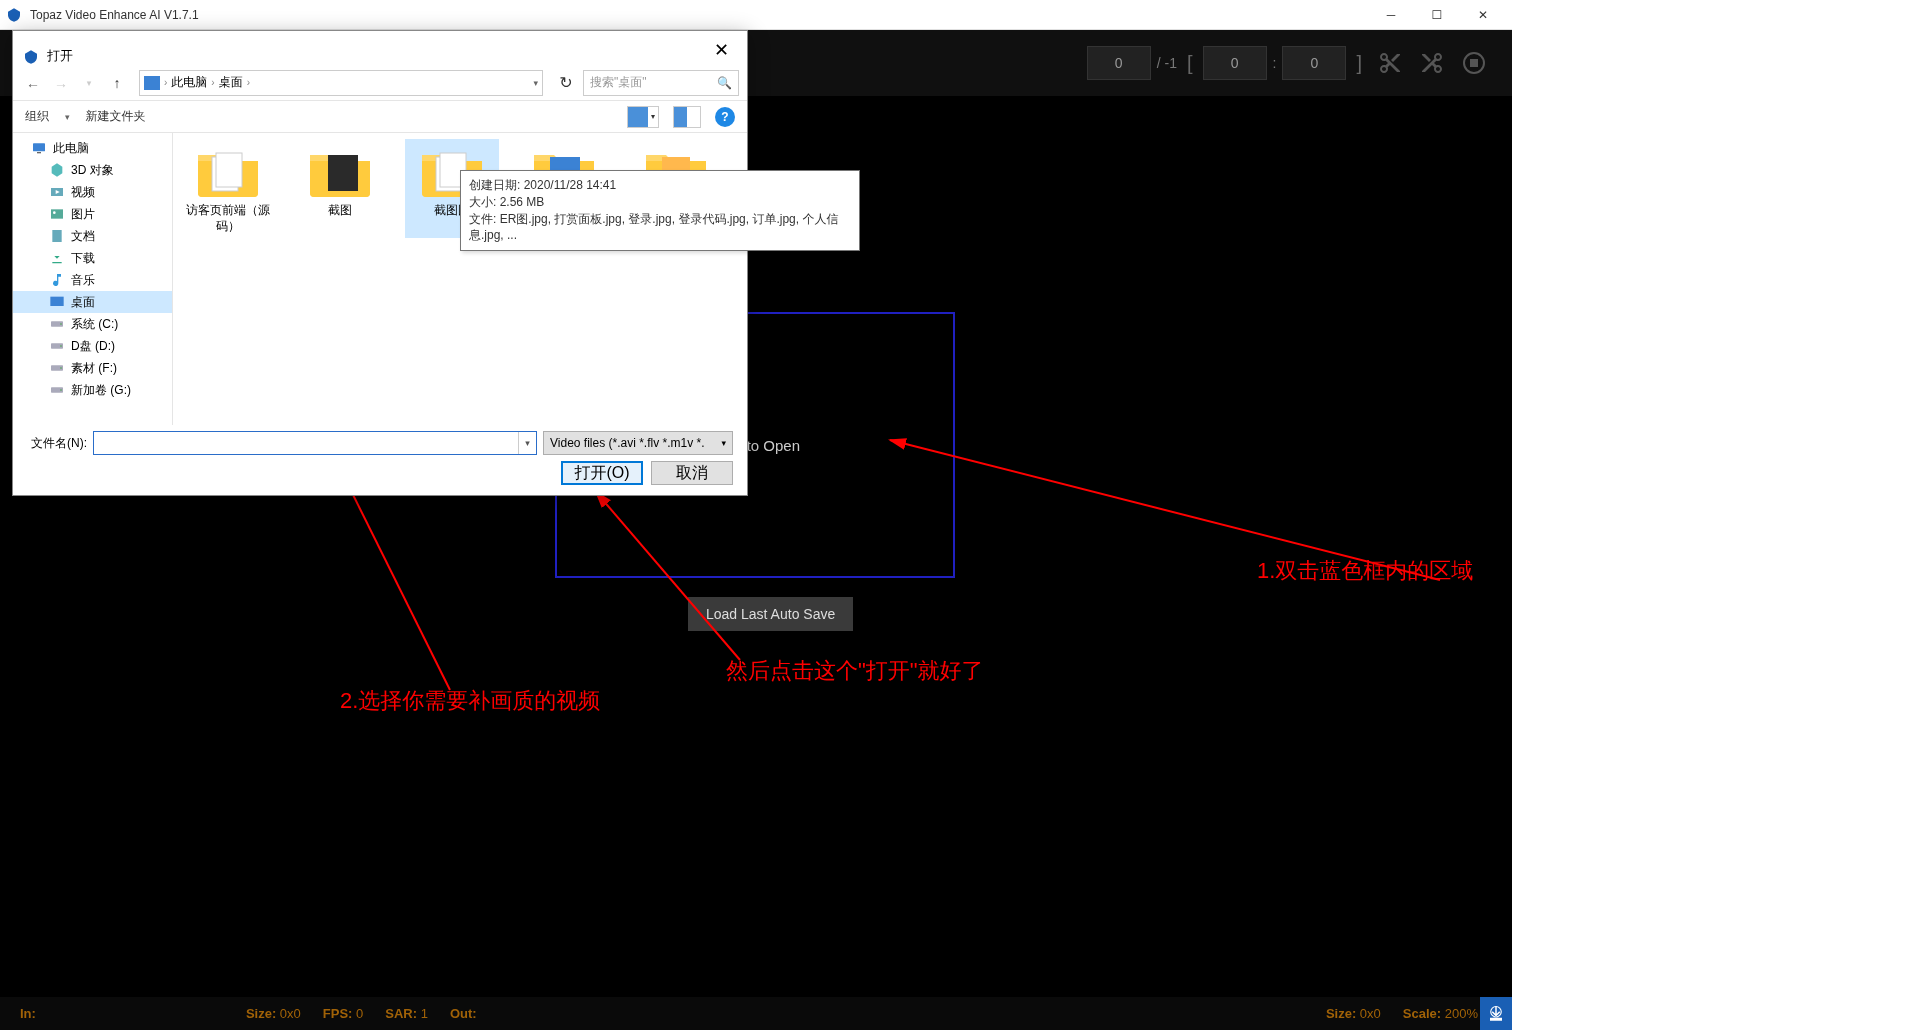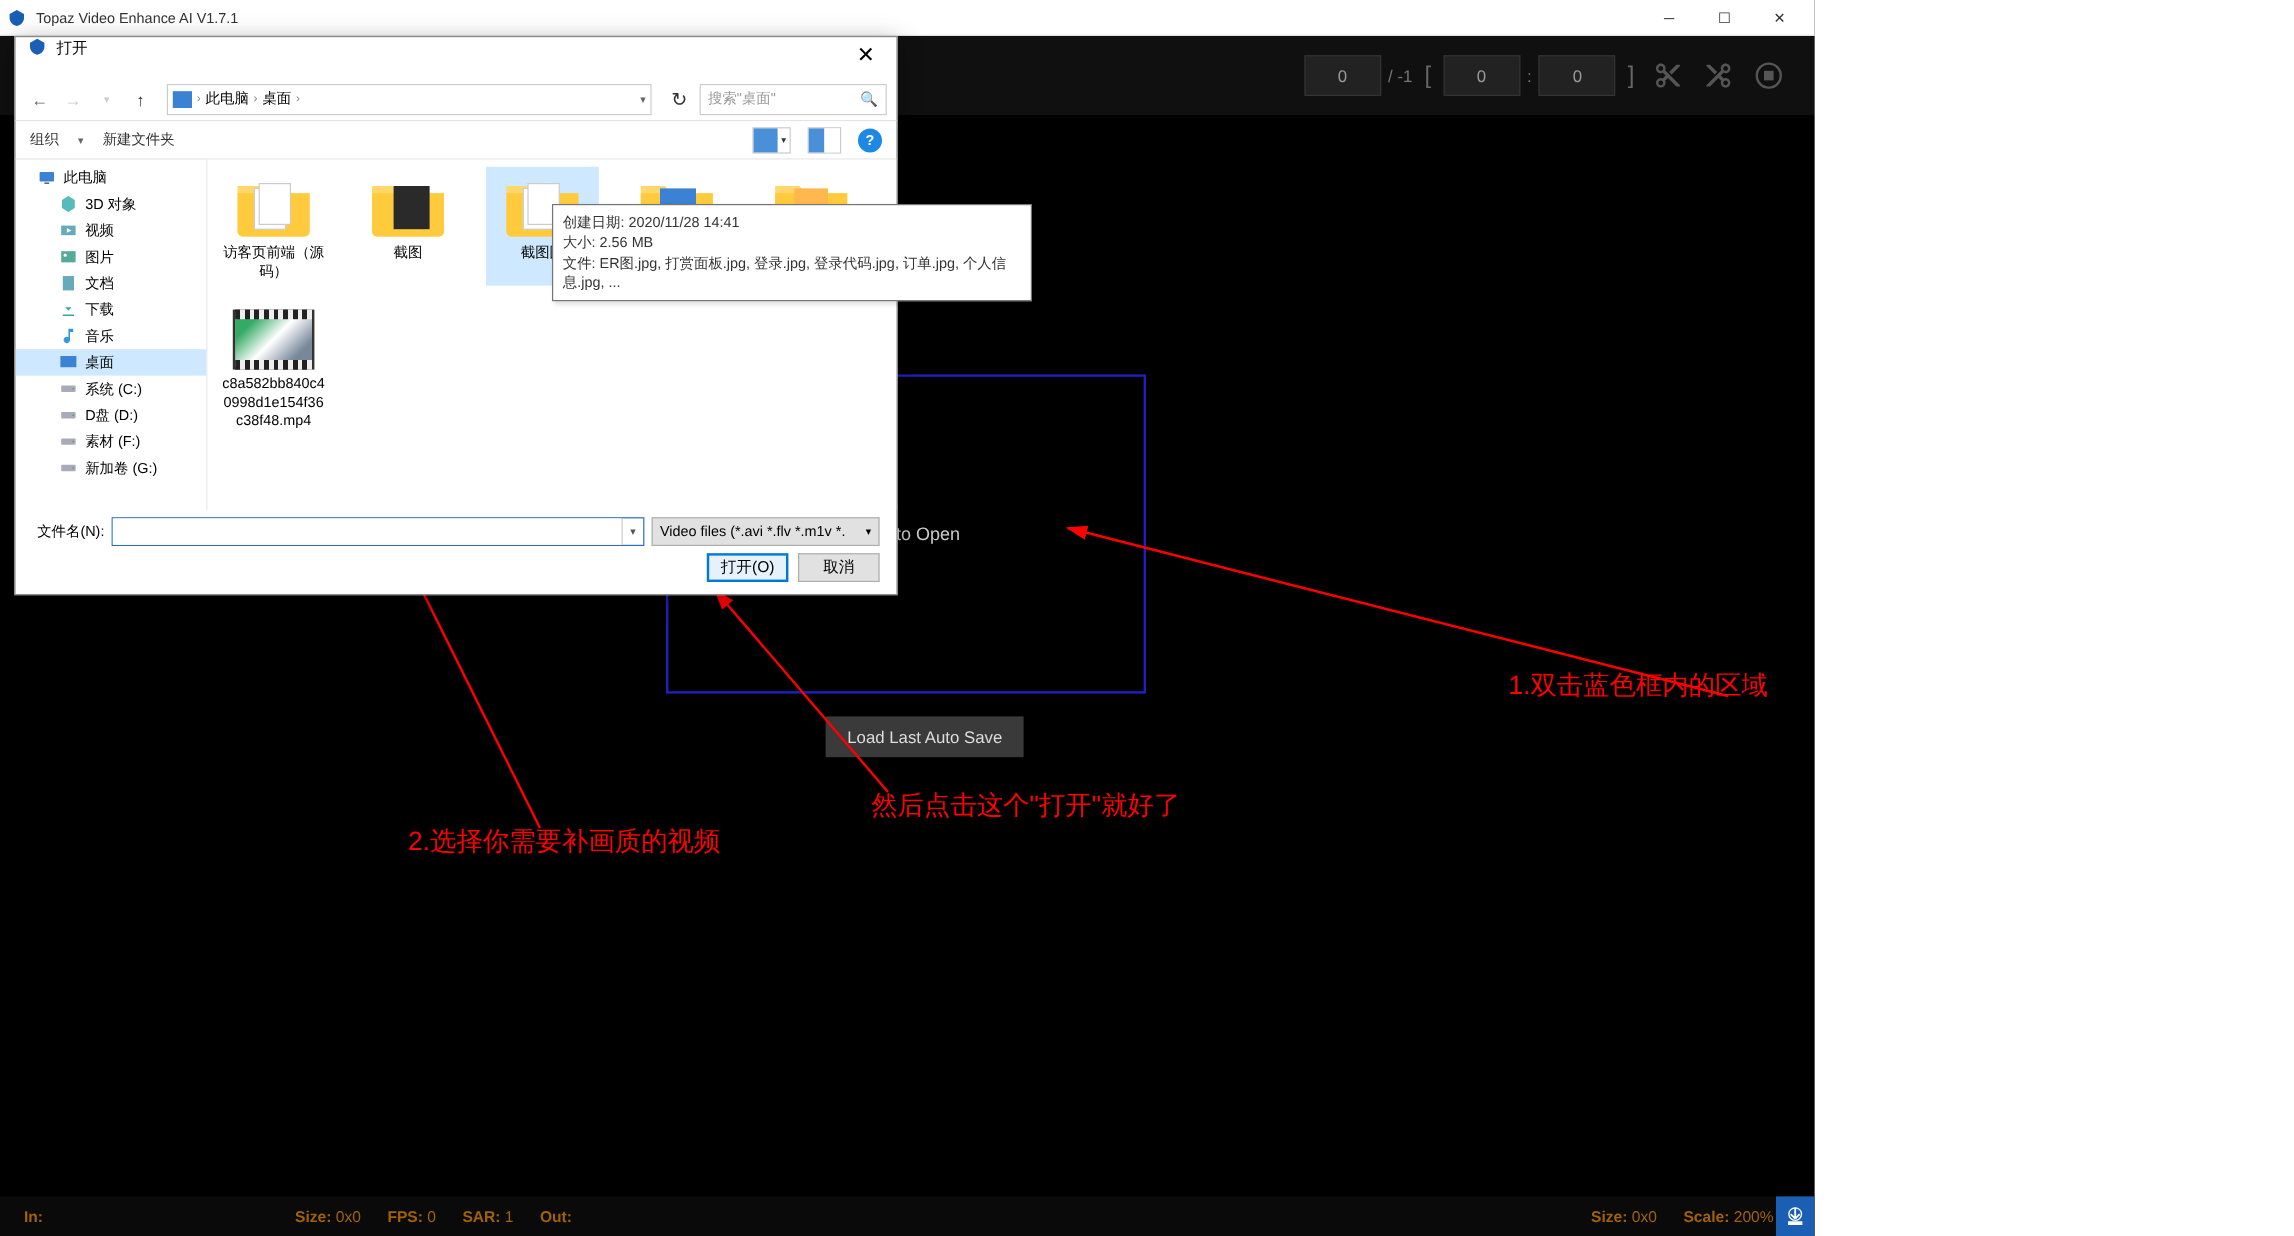--- a/index.html
+++ b/index.html
@@ -24,21 +24,21 @@
 .load-last { position: absolute; left: 688px; top: 501px; background: #3a3a3a; color: #ddd; padding: 9px 18px; font-size: 14px; border: none; }
 
 .status-bar { position: absolute; bottom: 0; left: 0; right: 0; height: 33px; background: #0a0a0a; display: flex; align-items: center; padding: 0 20px; color: #a16207; font-size: 13px; gap: 8px; }
 .status-bar b { font-weight: bold; }
 .sb-item { margin-right: 14px; }
 .sb-spacer { flex: 1; }
 .dl-icon { position: absolute; right: 0; bottom: 0; width: 32px; height: 33px; background: #1a5fb4; display: flex; align-items: center; justify-content: center; }
 
 
 .file-dialog { position: absolute; left: 12px; top: 30px; width: 736px; height: 466px; background: #fff; border: 1px solid #888; box-shadow: 0 4px 20px rgba(0,0,0,0.3); z-index: 100; display: flex; flex-direction: column; }
-.dlg-title { height: 34px; display: flex; align-items: flex-start; padding: 0 10px; font-size: 13px; }
+.dlg-title { height: 34px; display: flex; align-items: flex-end; padding: 0 10px; font-size: 13px; }
 .dlg-title .shield { width: 16px; height: 16px; margin-right: 8px; }
 .dlg-close { margin-left: auto; font-size: 18px; padding: 4px 8px; }
 
 .dlg-nav { height: 36px; display: flex; align-items: center; padding: 0 8px; gap: 4px; border-bottom: 1px solid #e5e5e5; }
 .nav-arrow { width: 24px; height: 24px; display: flex; align-items: center; justify-content: center; color: #666; font-size: 14px; }
 .nav-arrow.disabled { color: #ccc; }
 .nav-up { font-size: 14px; color: #333; }
 .breadcrumb { flex: 1; height: 26px; border: 1px solid #ccc; display: flex; align-items: center; padding: 0 4px; font-size: 12px; gap: 4px; margin: 0 6px; }
 .bc-icon { width: 16px; height: 14px; background: #3b82d4; }
 .bc-sep { color: #888; font-size: 10px; }
@@ -81,21 +81,21 @@
 
 .dlg-footer { padding: 6px 14px 10px; display: flex; flex-direction: column; gap: 6px; }
 .fn-row { display: flex; align-items: center; gap: 6px; font-size: 12px; }
 .fn-label { width: 60px; text-align: right; white-space: nowrap; }
 .fn-input-wrap { flex:1; display:flex; border: 1px solid #2a6dc9; }
 .fn-input-wrap input { flex:1; border:none; height:22px; padding:0 4px; font-size:12px; outline:none; }
 .fn-input-wrap .dd { width:18px; display:flex; align-items:center; justify-content:center; font-size:9px; color:#555; border-left:1px solid #ccc; }
 .ft-select { width: 190px; height: 24px; border: 1px solid #adadad; background: #e1e1e1; display: flex; align-items: center; padding: 0 6px; font-size: 12px; white-space: nowrap; overflow: hidden; }
 .ft-select .dd { margin-left:auto; font-size:9px; }
 .btn-row { display: flex; justify-content: flex-end; gap: 8px; margin-left: 66px; }
-.dlg-btn { width: 68px; height: 24px; border: 1px solid #adadad; background: #e1e1e1; font-size: 13px; display: flex; align-items: center; justify-content: center; }
+.dlg-btn { width: 82px; height: 24px; border: 1px solid #adadad; background: #e1e1e1; font-size: 16px; display: flex; align-items: center; justify-content: center; }
 .dlg-btn.primary { border: 2px solid #0078d7; background: #e5f1fb; }
 
 
 .anno { position: absolute; color: #f00; font-size: 22px; font-weight: 500; z-index: 50; pointer-events: none; }
 .anno-line { position: absolute; pointer-events: none; z-index: 49; }
 
 svg.icon { width: 100%; height: 100%; }
 </style>
 </head>
 <body>
@@ -353,24 +353,20 @@
             <div class="file-label">软件</div>
           </div>
           <div class="file-item">
             <div class="folder-icon"><svg viewBox="0 0 68 56">
                 <path fill="#ffd76a" d="M4 12h20l6 6h34v32a4 4 0 01-4 4H8a4 4 0 01-4-4z"></path>
                 <path fill="#ffcb3d" d="M4 18h60v32a4 4 0 01-4 4H8a4 4 0 01-4-4z"></path>
                 <rect x="20" y="14" width="28" height="30" fill="#ffb84d"></rect>
               </svg></div>
             <div class="file-label">头条问答</div>
           </div>
-          <div class="file-item">
-            <div class="video-thumb"></div>
-            <div class="file-label">c8a582bb840c40998d1e154f36c38f48.mp4</div>
-          </div>
         </div>
     </div>
   </div>
 
   <div class="dlg-footer">
     <div class="fn-row">
       <span class="fn-label">文件名(N):</span>
       <div class="fn-input-wrap">
         <input type="text" value="" style="">
         <span class="dd">▾</span>

